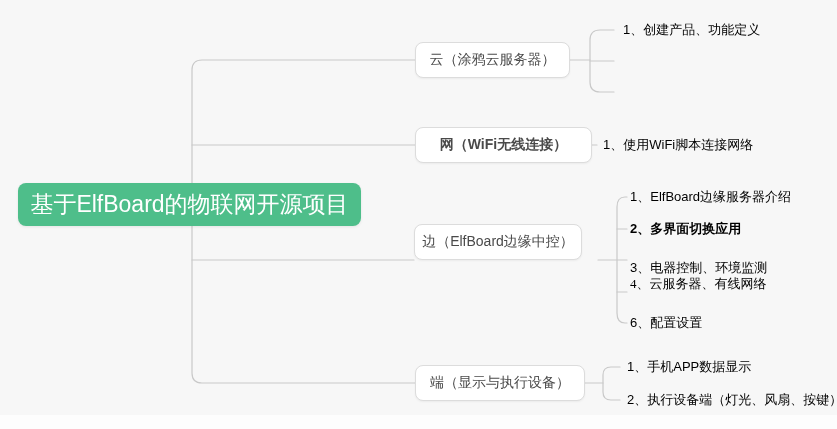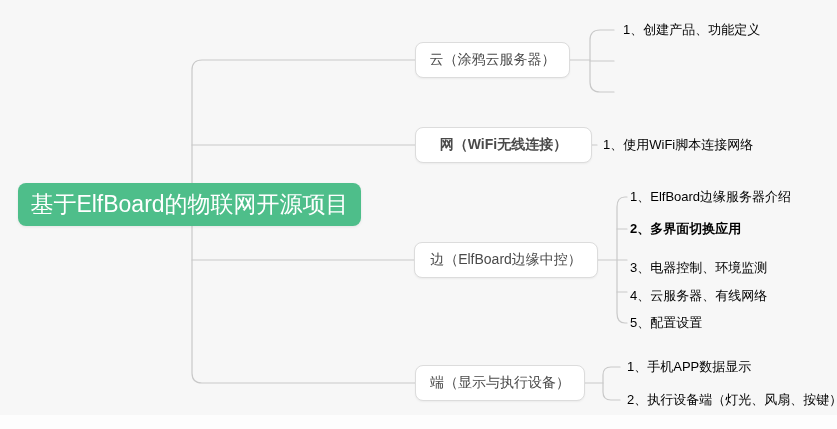--- a/index.html
+++ b/index.html
@@ -48,37 +48,37 @@
     color: #4a4a4a;
     font-size: 14px;
     display: flex;
     align-items: center;
     justify-content: center;
     white-space: nowrap;
     box-shadow: 0 1px 2px rgba(0,0,0,0.05);
   }
   .bn-1 { left: 415px; top: 42px;  width: 155px; }
   .bn-2 { left: 415px; top: 127px; width: 177px; font-weight: bold; }
-  .bn-3 { left: 414px; top: 242px; width: 184px; }
+  .bn-3 { left: 414px; top: 224px; width: 168px; }
   .bn-4 { left: 415px; top: 365px; width: 170px; }
   .leaf {
     position: absolute;
     font-size: 13px;
     line-height: 16px;
     color: #000000;
     white-space: nowrap;
   }
   .l-1a { left: 623px; top: 22px; }
   .l-1b { left: 623px; top: 53px; }
   .l-1c { left: 623px; top: 84px; }
   .l-2a { left: 603px; top: 137px; }
   .l-3a { left: 630px; top: 189px; }
   .l-3b { left: 630px; top: 221px; font-weight: bold; }
   .l-3c { left: 630px; top: 260px; }
-  .l-3d { left: 630px; top: 288px; }
+  .l-3d { left: 630px; top: 276px; font-family: Liberation Serif, serif; }
   .l-3e { left: 630px; top: 315px; }
   .l-4a { left: 627px; top: 359px; }
   .l-4b { left: 627px; top: 392px; }
   .bottom-strip {
     position: absolute;
     left: 0; top: 415px;
     width: 837px; height: 14px;
     background: #fdfdfd;
   }
 </style>
@@ -118,20 +118,20 @@
   <div class="branch-node bn-4">端（显示与执行设备）</div>
 
   <div class="leaf l-1a">1、创建产品、功能定义</div>
 
   <div class="leaf l-2a">1、使用WiFi脚本连接网络</div>
 
   <div class="leaf l-3a">1、ElfBoard边缘服务器介绍</div>
   <div class="leaf l-3b">2、多界面切换应用</div>
   <div class="leaf l-3c">3、电器控制、环境监测</div>
   <div class="leaf l-3d">4、云服务器、有线网络</div>
-  <div class="leaf l-3e">5、配置设置</div>
+  <div class="leaf l-3e">6、配置设置</div>
 
   <div class="leaf l-4a">1、手机APP数据显示</div>
   <div class="leaf l-4b">2、执行设备端（灯光、风扇、按键）</div>
 
   <div class="bottom-strip"></div>
 
 </div>
 
 </body></html>

